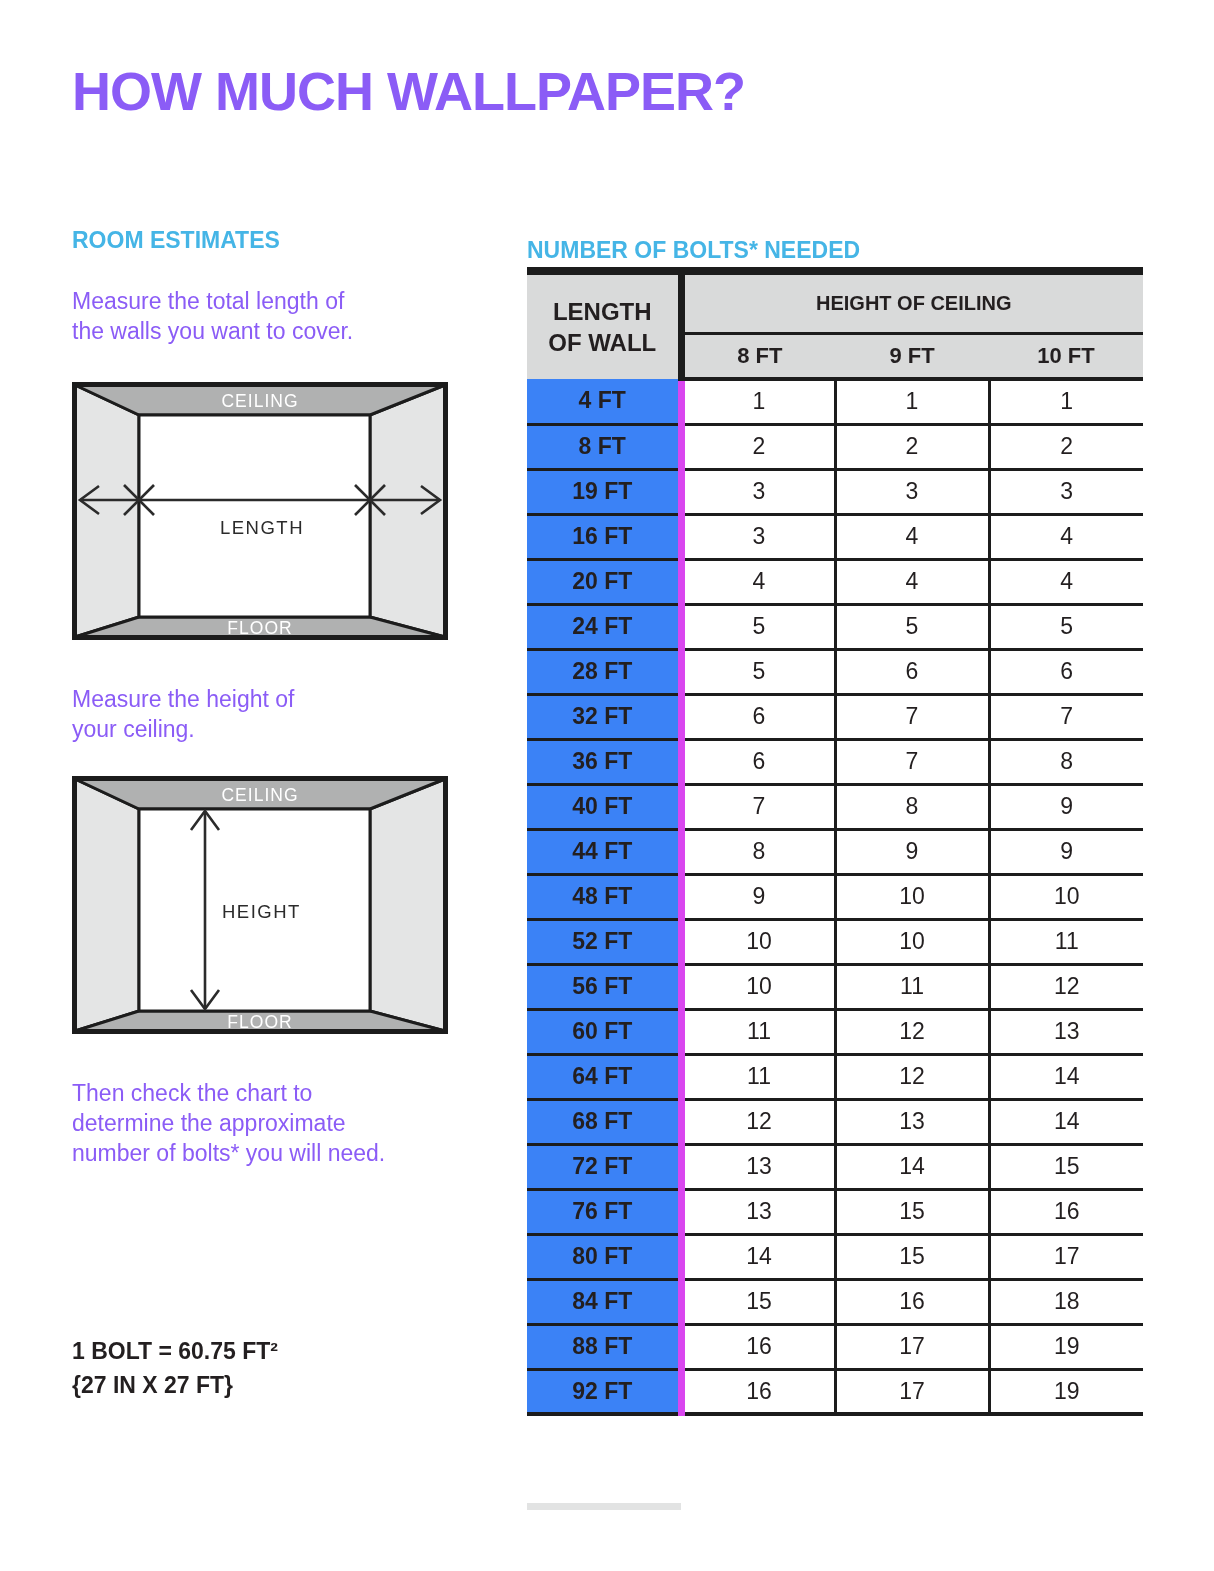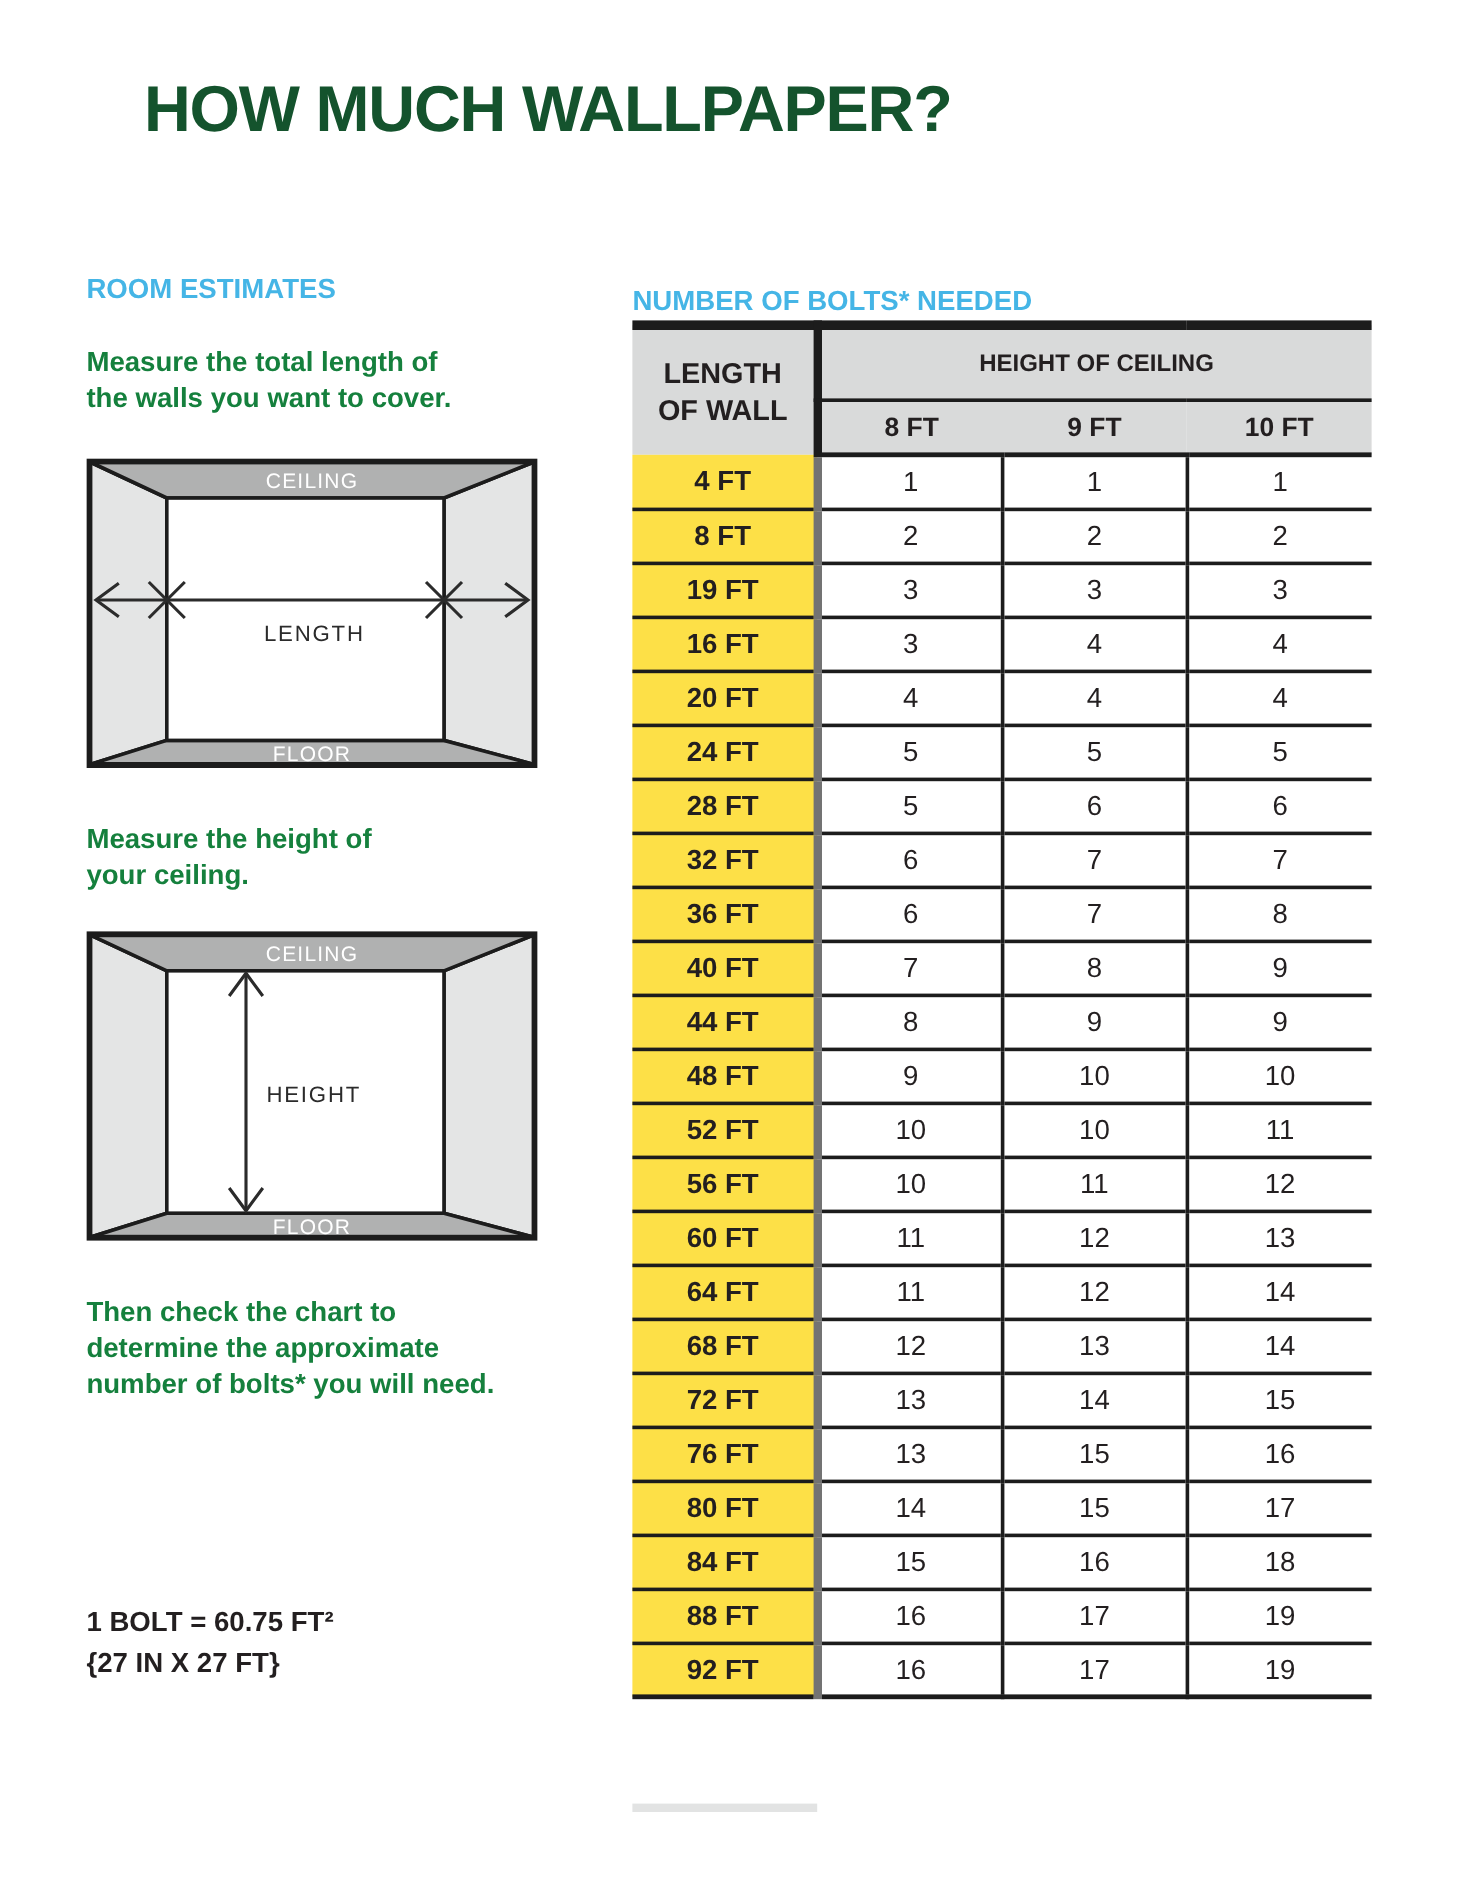--- a/index.html
+++ b/index.html
@@ -7,32 +7,31 @@
   body {
     width:1214px; height:1571px; position:relative; overflow:hidden;
     font-family:"Liberation Sans","DejaVu Sans",sans-serif;
     color:#231f20;
   }
   .abs { position:absolute; }
 
   .page-title {
     left:72px; top:60px;
     font-size:54px; font-weight:bold; letter-spacing:-1px;
-    color:#14532d; white-space:nowrap;margin-left:48px;
+    color:#8b5cf6; white-space:nowrap;
   }
   .section-heading {
     font-size:23px; font-weight:bold; color:#45b5e6; white-space:nowrap;
   }
   .left-heading { left:72px; top:227px; }
   .table-heading { left:527px; top:237px; width:616px; text-align:left; }
 
   .body-text {
-    left:72px; font-size:23px; line-height:30px; color:#15803d;
+    left:72px; font-size:23px; line-height:30px; color:#8b5cf6;
     white-space:pre-line;
-    font-weight:bold;
   }
   .para1 { top:286px; }
   .para2 { top:684px; }
   .para3 { top:1078px; }
 
   .footnote { left:72px; top:1250px; font-size:23px; line-height:30px; font-weight:bold; }
   .footnote .line2 { padding-left:17px; }
   .bolt-info { left:72px; top:1334px; font-size:23px; line-height:34px; font-weight:bold; white-space:pre-line; }
 
   .diagram { left:72px; width:304px; height:258px; }
@@ -55,21 +54,21 @@
     background:#d9dada; border-bottom:3px solid #1c1c1c;
     font-size:20px; font-weight:bold; height:62px;
   }
   .sub-header th {
     background:#d9dada; font-size:22px; font-weight:bold; height:46px;
     border-bottom:4px solid #1c1c1c;
   }
   .bolts-table tbody td { height:45px; font-size:23px; }
   .bolts-table tbody tr td { border-top:3px solid #1c1c1c; }
   .bolts-table tbody tr:first-child td { border-top:none; }
-  .len-cell { background:#fde047; font-weight:bold; border-right:7px solid #737373; font-size:22px; }
+  .len-cell { background:#3b82f6; font-weight:bold; border-right:7px solid #d946ef; font-size:22px; }
   .val-cell + .val-cell { border-left:3px solid #1c1c1c; }
   .table-bottom-strip { left:527px; top:1503px; width:154px; height:7px; background:#e2e3e3; }
 </style>
 </head>
 <body>
 
 <h1 class="abs page-title">HOW MUCH WALLPAPER?</h1>
 
 <h2 class="abs section-heading left-heading">ROOM ESTIMATES</h2>
 <h2 class="abs section-heading table-heading">NUMBER OF BOLTS* NEEDED</h2>

